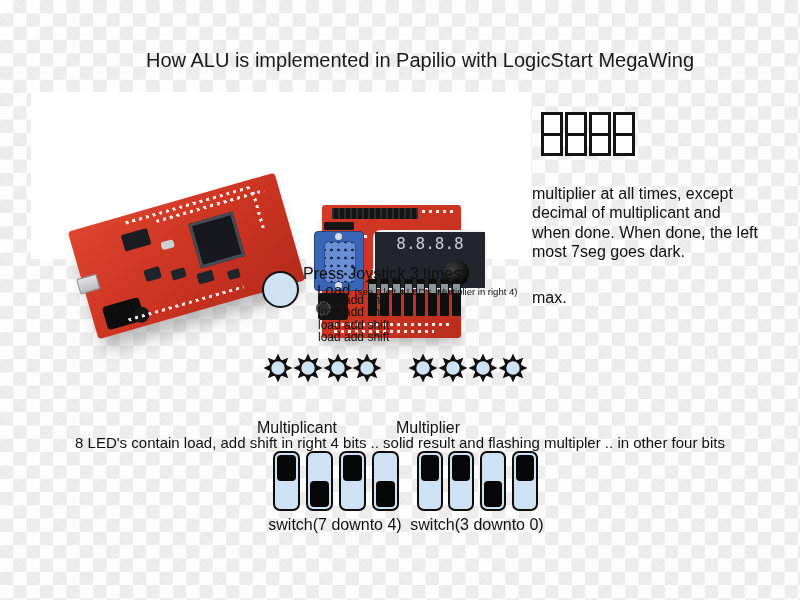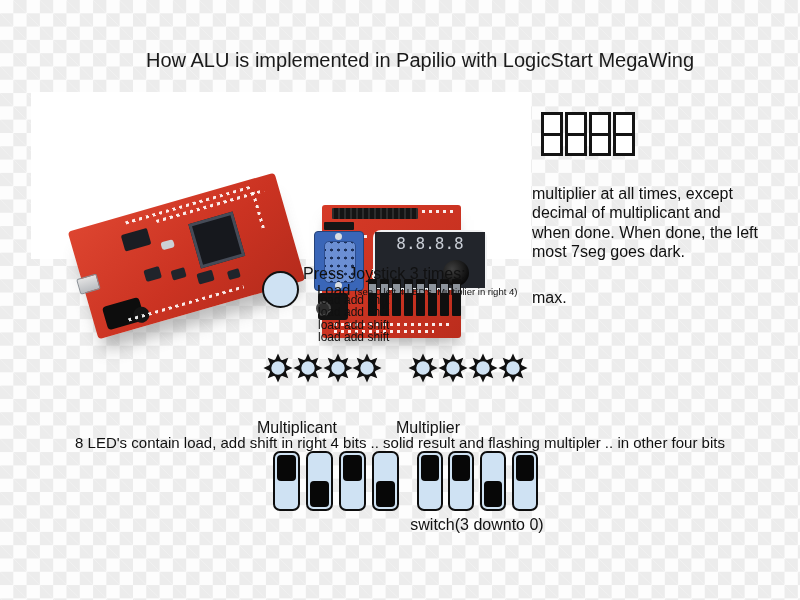--- a/index.html
+++ b/index.html
@@ -243,15 +243,16 @@
   <div class="abs toggle up" style="left:448px;width:26px">
       <div class="thumb"></div>
     </div>
   <div class="abs toggle down" style="left:480px;width:26px">
       <div class="thumb"></div>
     </div>
   <div class="abs toggle up" style="left:512px;width:26px">
       <div class="thumb"></div>
     </div>
 
+  <div class="abs sw-caption" style="left:225px">switch(7 downto 4)</div>
   <div class="abs sw-caption" style="left:367px">switch(3 downto 0)</div>
 
 </div>
 
 </body></html>

